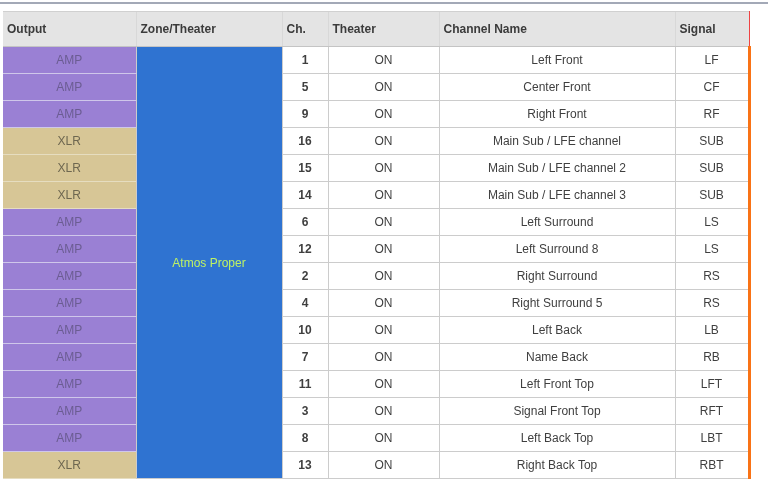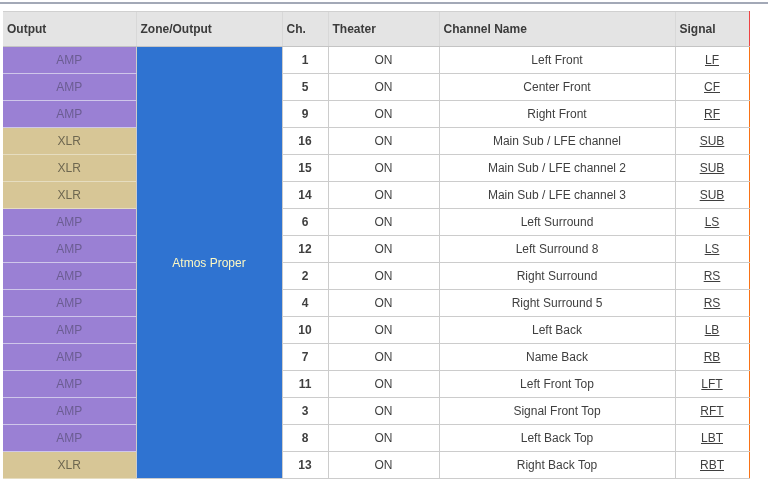--- a/index.html
+++ b/index.html
@@ -55,21 +55,21 @@
     text-align: center;
     vertical-align: middle;
     border-bottom: 1px solid #cccccc;
     border-left: 1px solid #cccccc;
     background: #ffffff;
     padding: 0;
     overflow: hidden;
     white-space: nowrap;
   }
   td:first-child { border-left: none; text-align: center; }
-  td.signal-cell { border-right: 1px solid #f97316; text-decoration: underline; }
+  td.signal-cell { border-right: 3px solid #f97316; }
   td.ch-cell { font-weight: bold; }
   td.zone-cell {
     font-size: 12px;
     border-bottom: 1px solid #cccccc;
   }
   td.output-cell { font-size: 12px; }
 </style>
 </head>
 <body>
 
@@ -81,31 +81,31 @@
       <col class="c-output">
         <col class="c-zone">
         <col class="c-ch">
       <col class="c-status">
         <col class="c-name">
         <col class="c-signal">
     </colgroup>
     <thead>
       <tr>
         <th>Output</th>
-        <th>Zone/Output</th>
+        <th>Zone/Theater</th>
         <th>Ch.</th>
         <th>Theater</th>
         <th>Channel Name</th>
         <th>Signal</th>
       </tr>
     </thead>
     <tbody id="tbody">
         <tr>
           <td class="output-cell" style="background: rgb(154, 128, 212); border-bottom-color: rgb(207, 199, 234); color: rgb(107, 92, 146);">AMP</td>
-          <td class="zone-cell" rowspan="16" style="background: rgb(47, 115, 209); color: #fef9c3;">Atmos Proper</td>
+          <td class="zone-cell" rowspan="16" style="background: rgb(47, 115, 209); color: #bef264;">Atmos Proper</td>
           <td class="ch-cell">1</td>
           <td class="status-cell">ON</td>
           <td class="name-cell">Left Front</td>
           <td class="signal-cell">LF</td>
         </tr>
         <tr>
           <td class="output-cell" style="background: rgb(154, 128, 212); border-bottom-color: rgb(207, 199, 234); color: rgb(107, 92, 146);">AMP</td>
           <td class="ch-cell">5</td>
           <td class="status-cell">ON</td>
           <td class="name-cell">Center Front</td>

